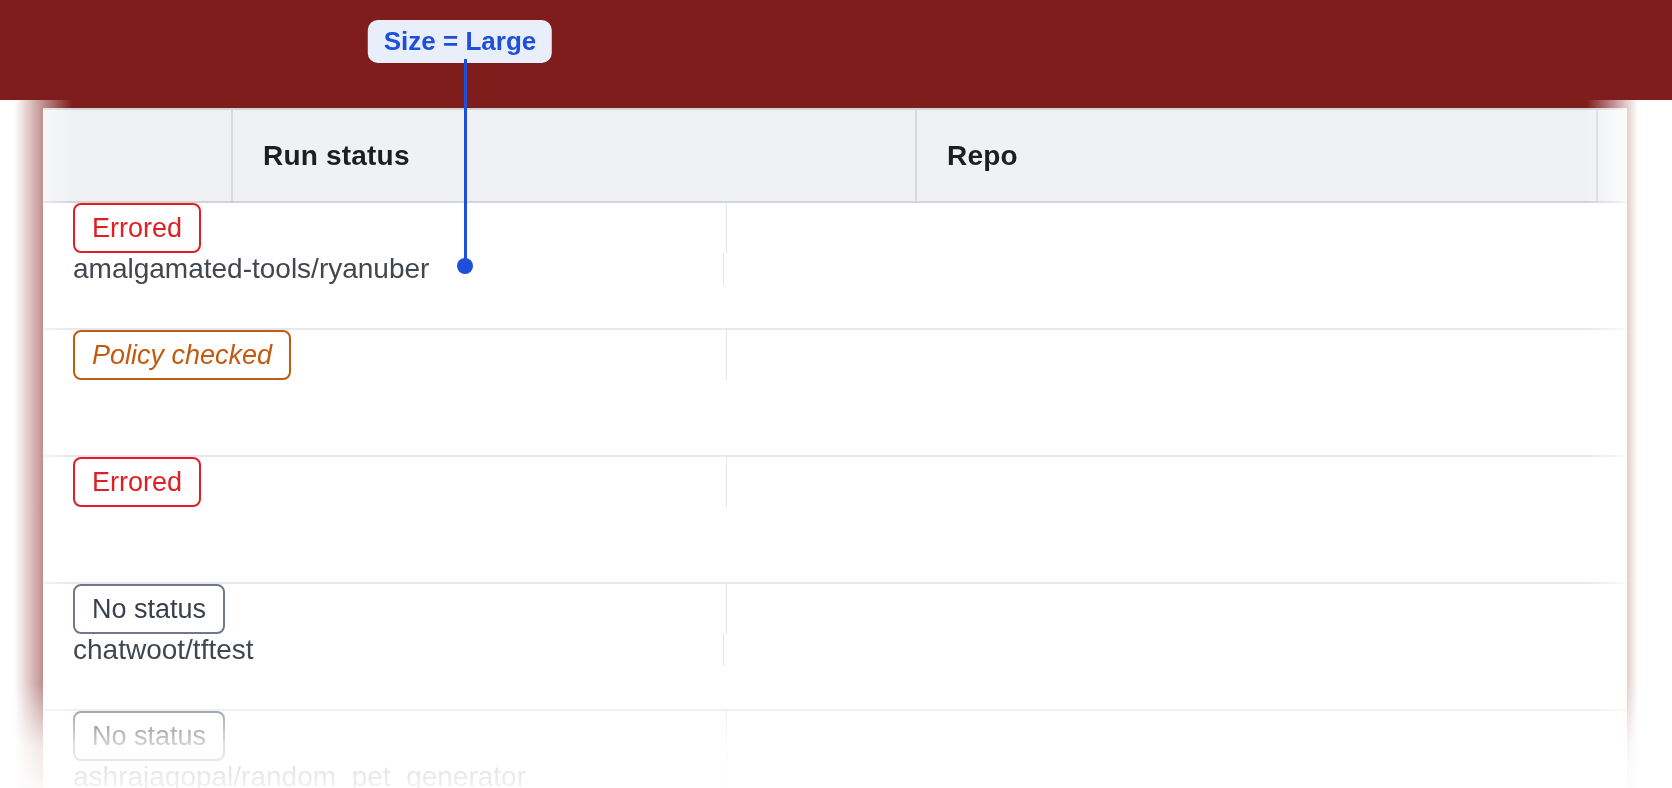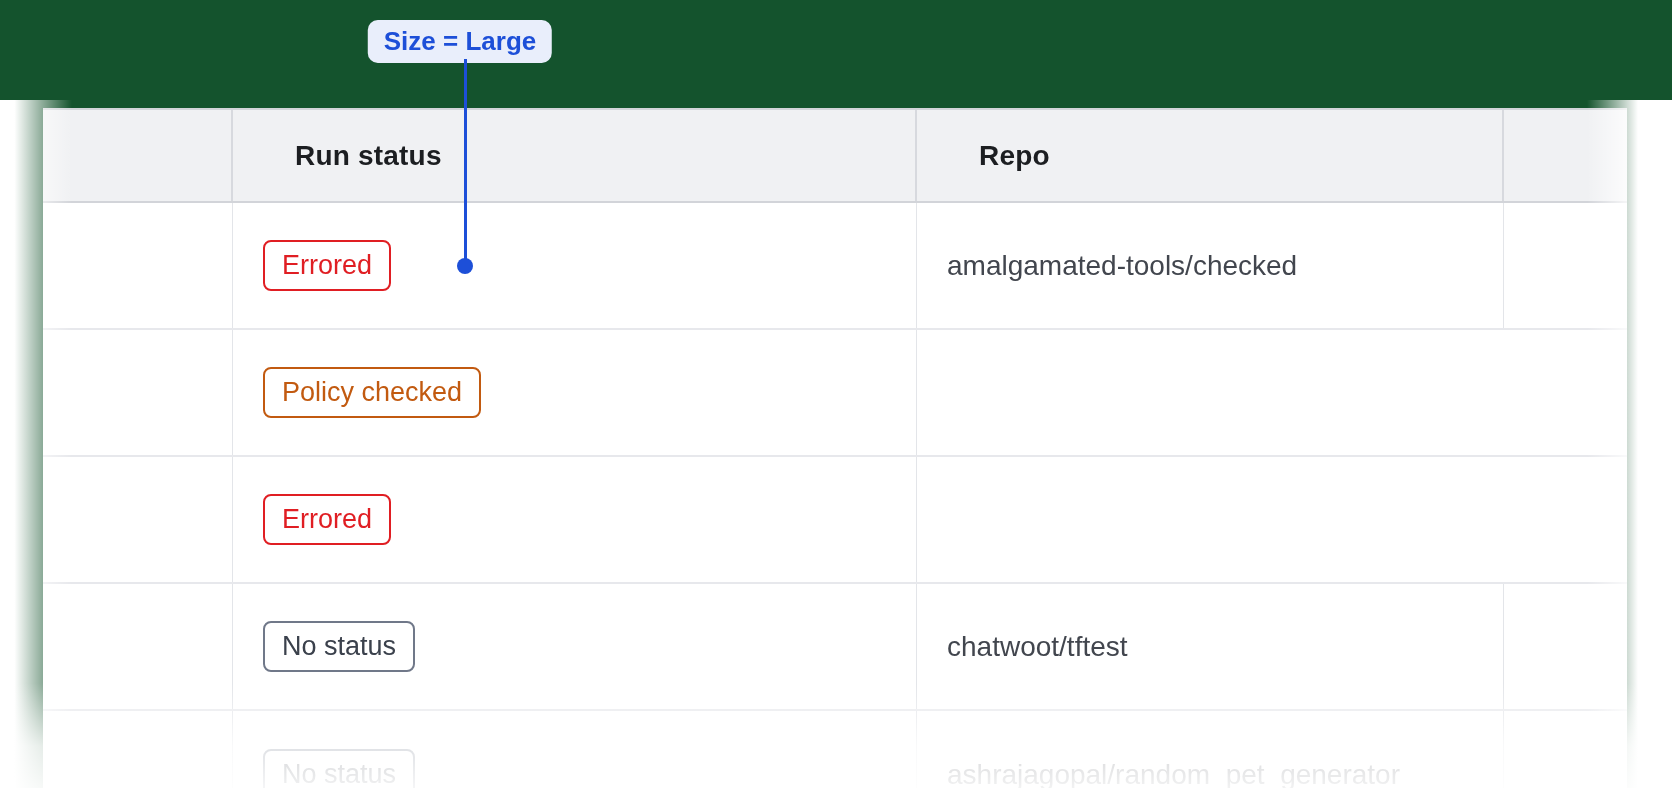--- a/index.html
+++ b/index.html
@@ -9,21 +9,21 @@
     --header-border:#d2d4d9;
     --row-border:#e7e8ec;
     --col-border:#e3e5e9;
     --repo-text:#42464e;
     --header-text:#1c1e21;
   }
   html,body{margin:0;padding:0;background:#ffffff;}
   .page{
     position:relative;
     width:1672px;height:788px;
-    background:#14532d;
+    background:#7f1d1d;
     overflow:hidden;
     font-family:"Liberation Sans","DejaVu Sans",sans-serif;
   }
 
   
   .table{
     position:absolute;
     left:43px;top:108px;
     width:1584px;
   }
@@ -37,40 +37,40 @@
   }
   .thead .cell{
     border-right:2px solid #d7d9de;
   }
   .trow{
     display:flex;
     height:127px;
     border-bottom:2px solid var(--row-border);
     box-sizing:border-box;
     background:#ffffff;
+    flex-direction:column;
   }
   .trow:last-child{border-bottom:none;}
   .cell{
     box-sizing:border-box;
     display:flex;
     align-items:center;
   }
   .cell.c1{width:190px;flex:none;}
   .cell.c2{width:684px;flex:none;padding-left:30px;}
-  .cell.c3{width:587px;flex:none;padding-left:30px;}
+  .cell.c3{width:681px;flex:none;padding-left:30px;}
   .cell.c4{flex:1;}
   .trow .cell{border-right:1.5px solid var(--col-border);}
   .trow .cell.c4, .thead .cell.c4{border-right:none;}
 
   .th-label{
     font-size:28px;
     font-weight:700;
     color:var(--header-text);
     letter-spacing:.2px;
-    margin-left:32px;
   }
   .repo{
     font-size:28px;
     color:var(--repo-text);
   }
 
   
   .badge{
     display:inline-block;
     font-size:27px;
@@ -148,28 +148,28 @@
       </div>
       <div class="cell c4"></div>
     </div>
     <div class="tbody" id="tbody">
         <div class="trow">
           <div class="cell c1"></div>
           <div class="cell c2">
             <span class="badge" style="color: rgb(224, 30, 35); border-color: rgb(224, 30, 35);">Errored</span>
           </div>
           <div class="cell c3">
-            <span class="repo">amalgamated-tools/checked</span>
-          </div>
-          <div class="cell c4"></div>
-        </div>
-        <div class="trow">
-          <div class="cell c1"></div>
-          <div class="cell c2">
-            <span class="badge" style="color: rgb(194, 90, 16); border-color: rgb(194, 90, 16);">Policy checked</span>
+            <span class="repo">amalgamated-tools/ryanuber</span>
+          </div>
+          <div class="cell c4"></div>
+        </div>
+        <div class="trow">
+          <div class="cell c1"></div>
+          <div class="cell c2">
+            <span class="badge" style="color: rgb(194, 90, 16); border-color: rgb(194, 90, 16); font-style: italic;">Policy checked</span>
           </div>
           <div class="cell c4"></div>
         </div>
         <div class="trow">
           <div class="cell c1"></div>
           <div class="cell c2">
             <span class="badge" style="color: rgb(224, 30, 35); border-color: rgb(224, 30, 35);">Errored</span>
           </div>
           <div class="cell c4"></div>
         </div>

